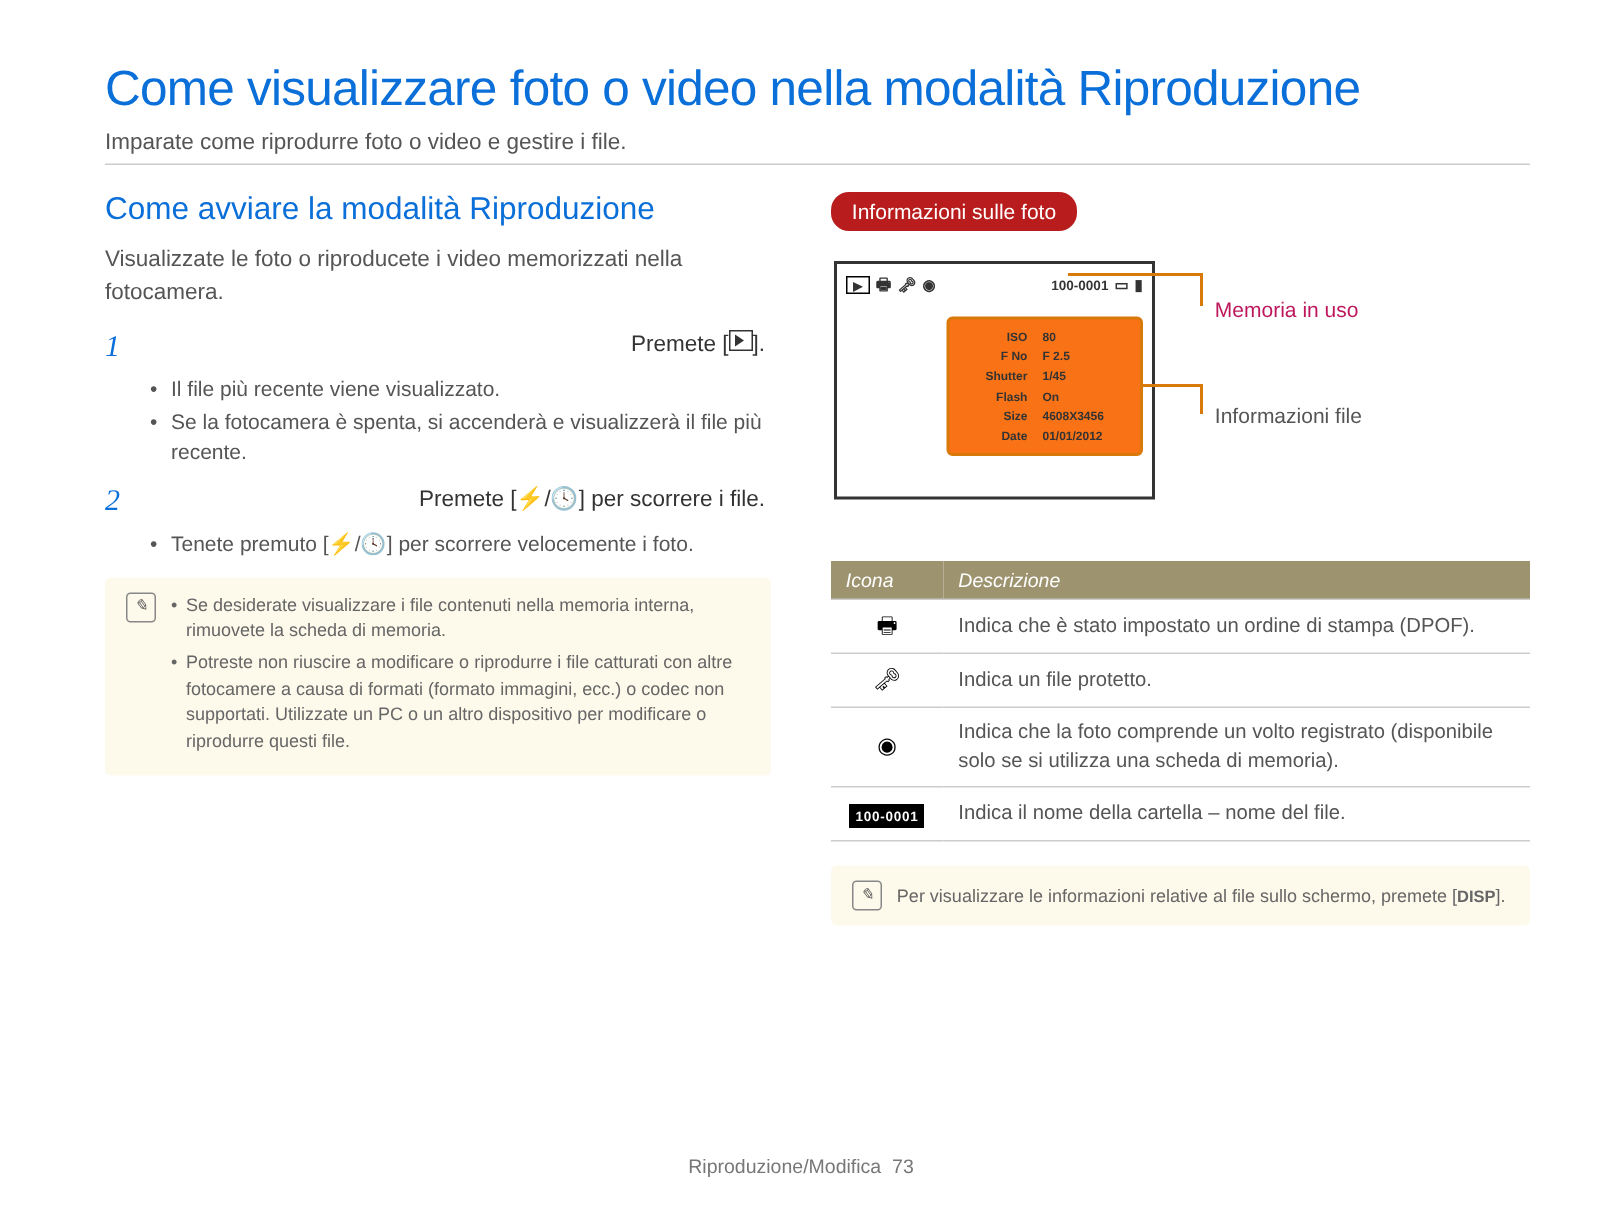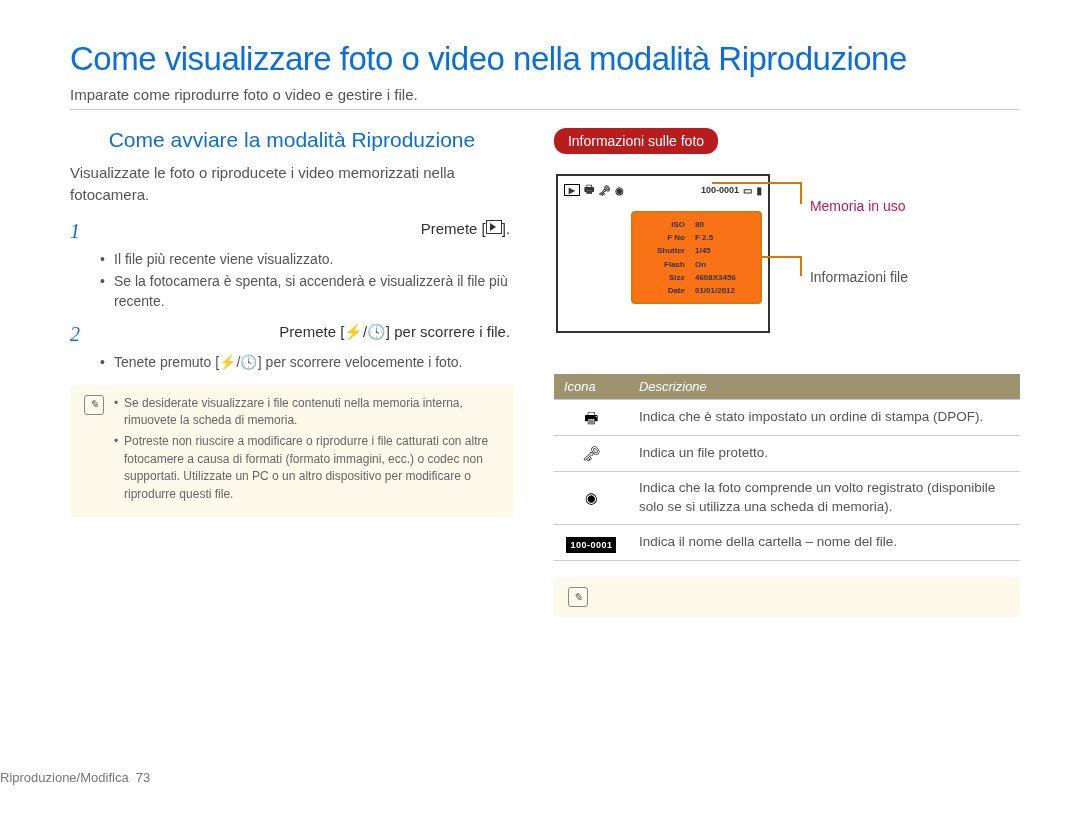--- a/index.html
+++ b/index.html
@@ -41,21 +41,20 @@
   .col-left {
     flex: 1;
   }
   .col-right {
     flex: 1.05;
   }
   .section-heading-blue {
     color: #0a6fd8;
     font-size: 21px;
     margin-bottom: 10px;
-    text-align: center;
   }
   .body-text {
     font-size: 15px;
     color: #555;
     line-height: 1.45;
     margin-bottom: 14px;
   }
   .step-num {
     color: #0a6fd8;
     font-style: italic;
@@ -279,21 +278,21 @@
     font-weight: bold;
     padding: 2px 4px;
     display: inline-block;
     letter-spacing: 0.5px;
   }
   .footer {
     position: absolute;
     bottom: 30px;
     left: 0;
     right: 12px;
-    text-align: left;
+    text-align: center;
     font-size: 13px;
     color: #777;
   }
   .bracket-ico {
     display: inline-flex;
     align-items: center;
     font-family: Arial, sans-serif;
   }
   .key-icon {
     display: inline-block;
@@ -455,20 +454,23 @@
           </tr>
           <tr>
             <td class="icon-cell"><span class="tiny-black-box">100-0001</span></td>
             <td>Indica il nome della cartella – nome del file.</td>
           </tr>
         </tbody>
       </table>
 
       <div class="note-inline">
         <div class="note-icon">✎</div>
+        <div>
+          <span>Per visualizzare le informazioni relative al file sullo schermo, premete [</span><span class="disp-btn">DISP</span><span>].</span>
+        </div>
       </div>
 
     </div>
   </div>
 
   <div class="footer">
     <span>Riproduzione/Modifica</span>&nbsp;&nbsp;<span>73</span>
   </div>
 </div>
 

